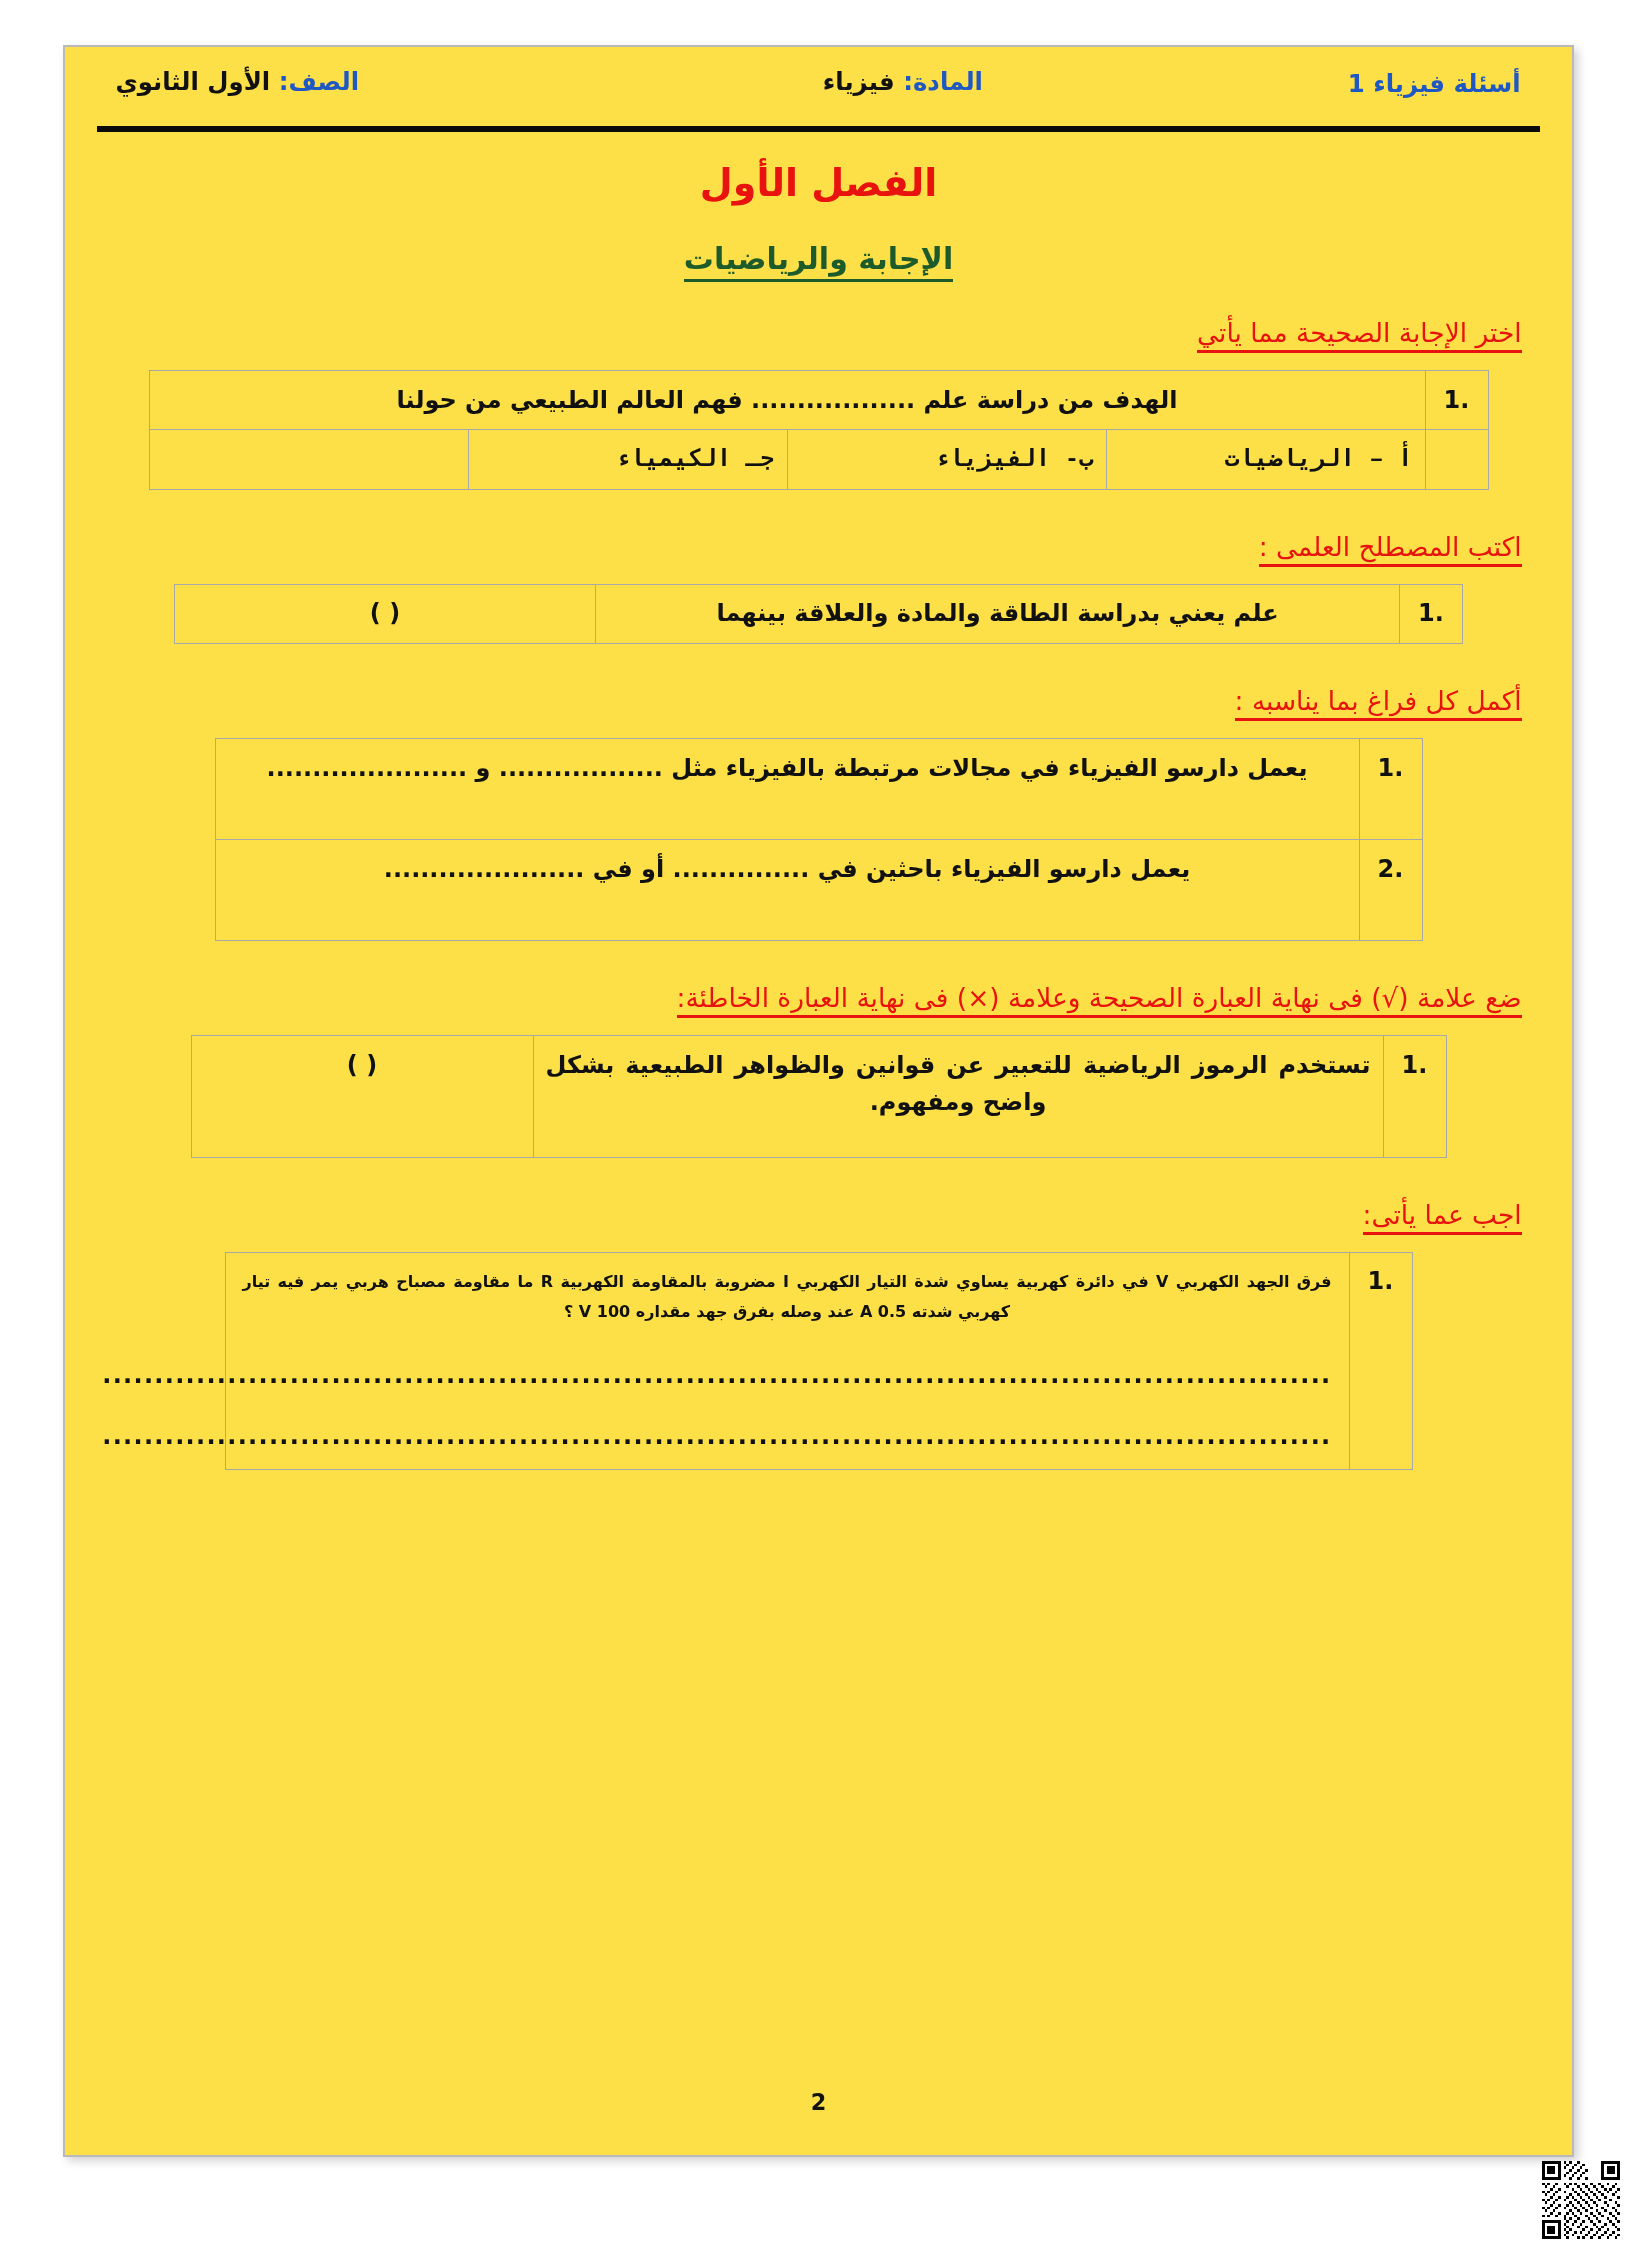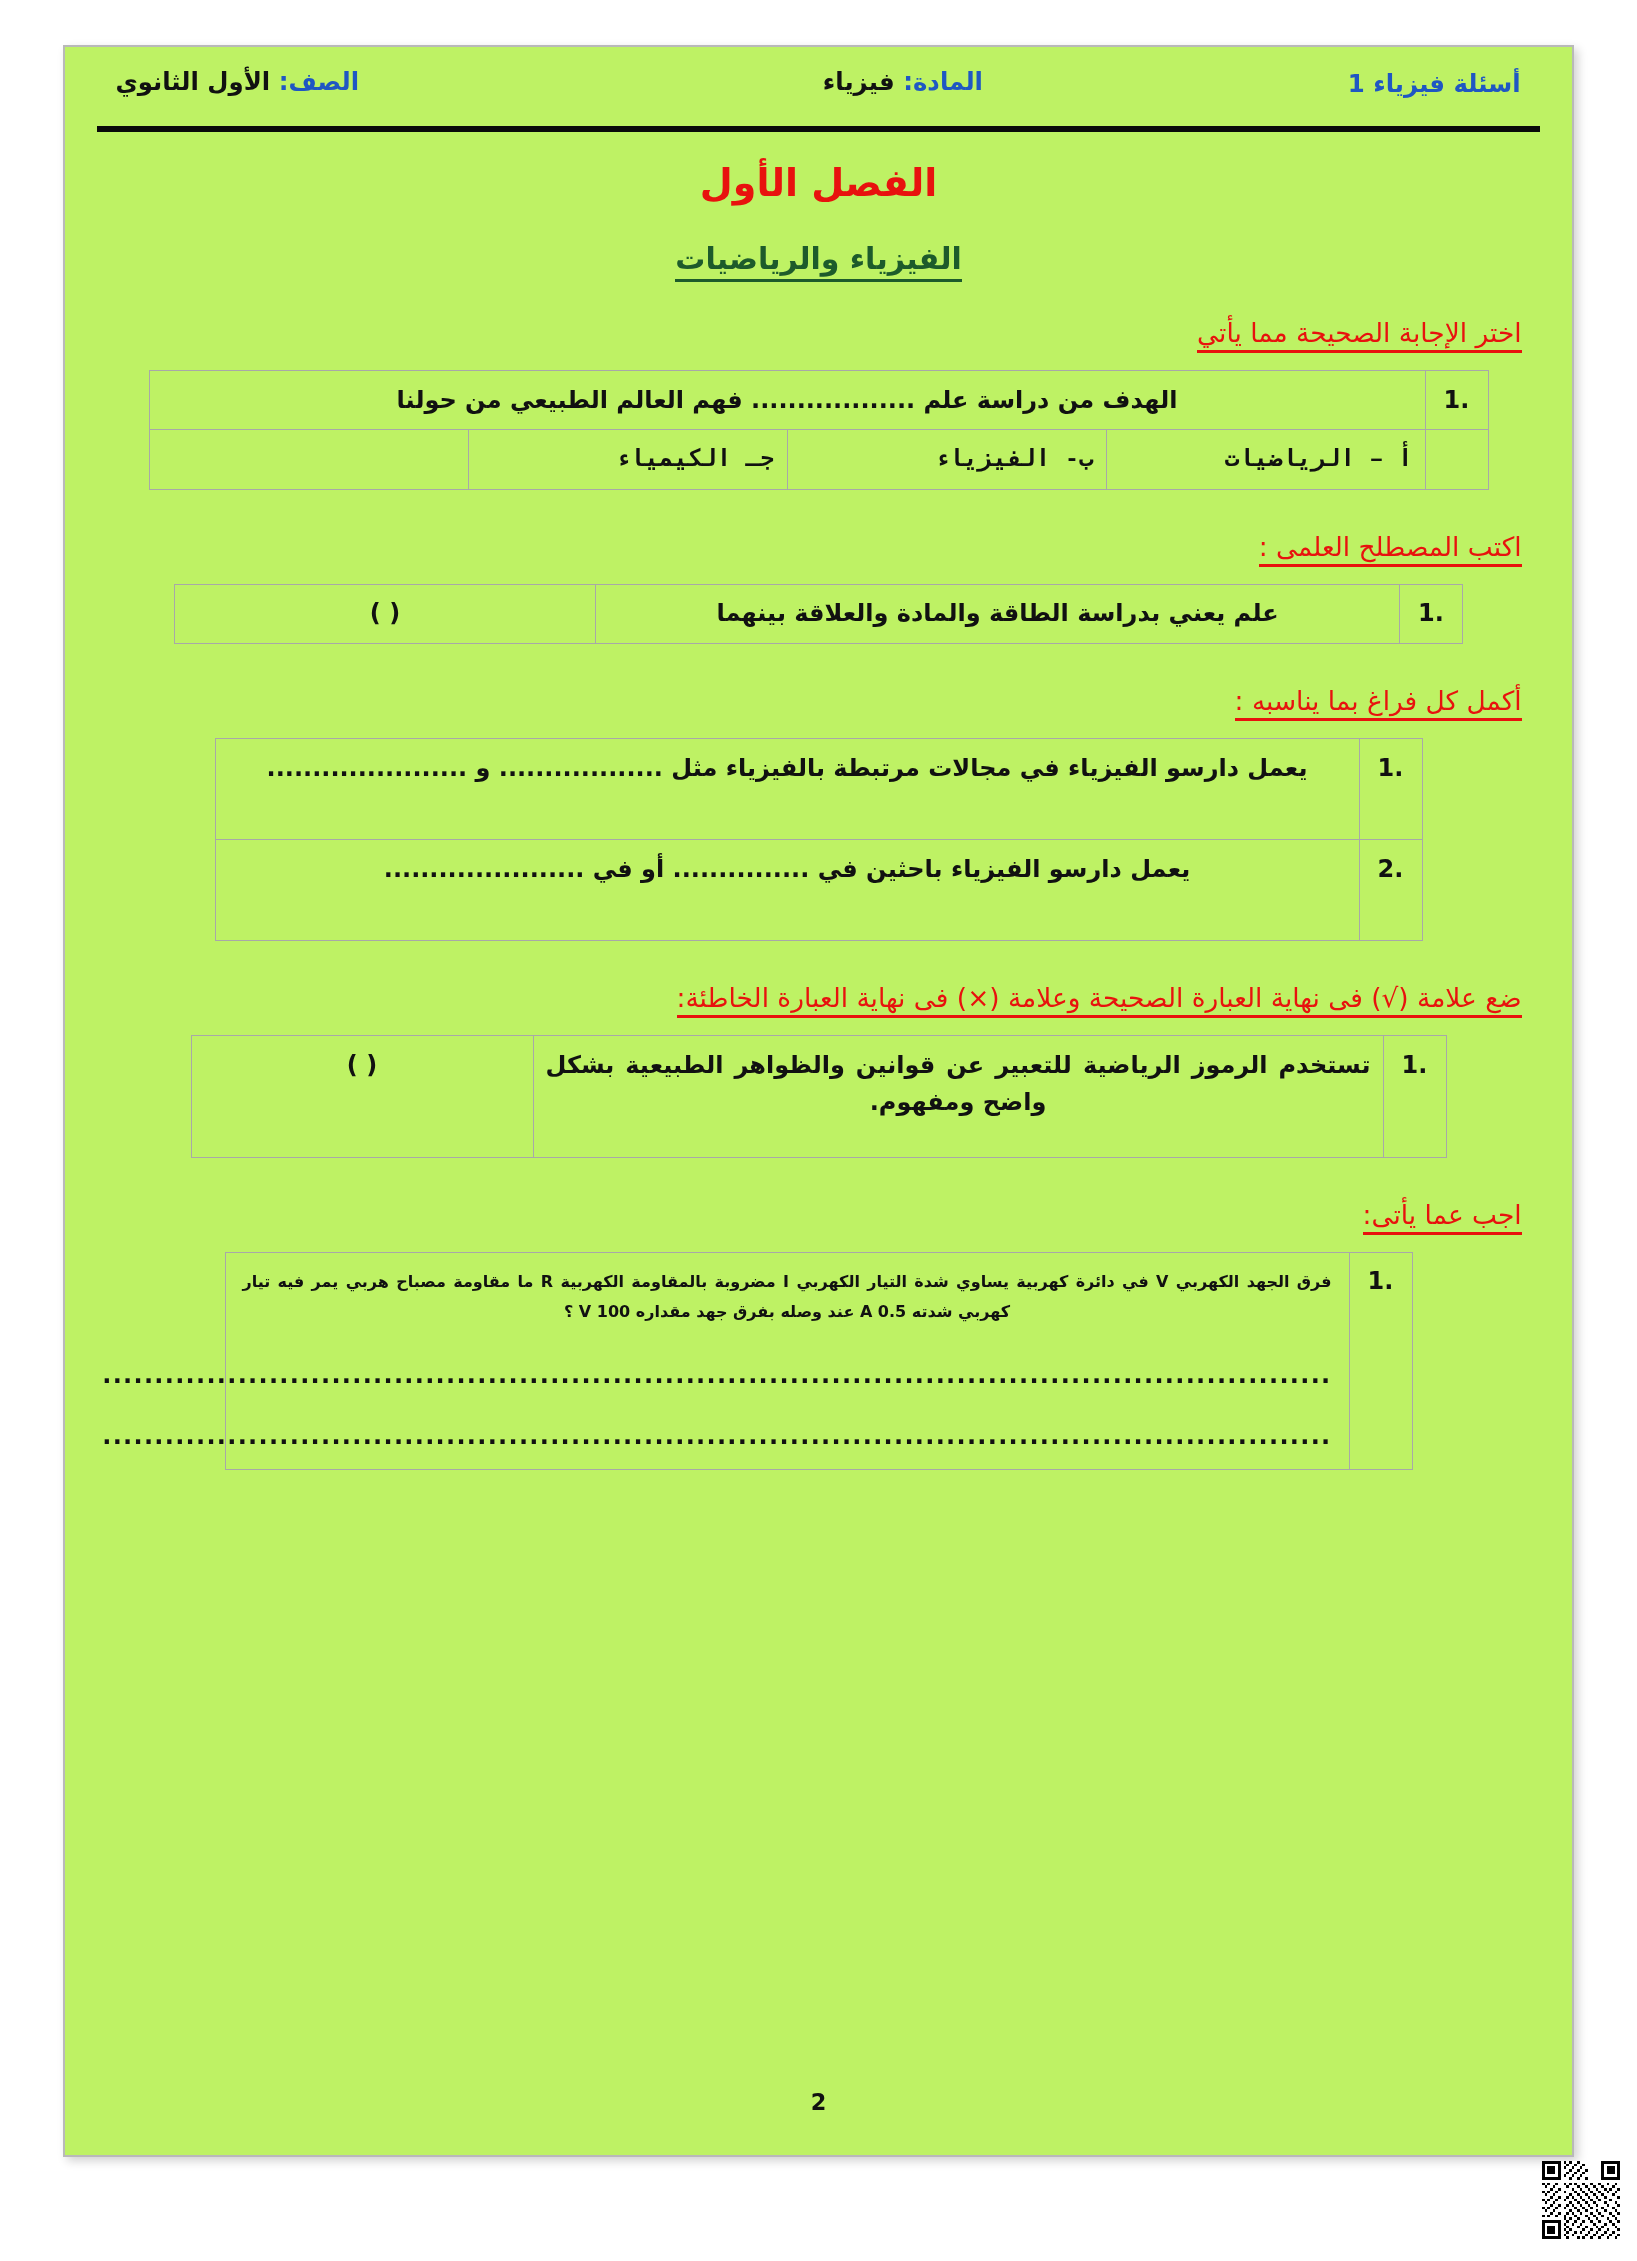--- a/index.html
+++ b/index.html
@@ -6,21 +6,21 @@
   body{
     width:1638px;height:2261px;
     background:#ffffff;
     font-family:"DejaVu Sans","Liberation Sans",sans-serif;
     position:relative;overflow:hidden;
   }
   
   .page{
     position:absolute;left:63px;top:45px;
     width:1511px;height:2112px;
-    background:#bef264;
+    background:#fde047;
     border:2px solid #b9b9b9;
     box-sizing:border-box;
     box-shadow:4px 4px 9.2px rgba(0,0,0,.18);
   }
   .inner{
     position:absolute;left:26.4px;top:22.4px;right:26.4px;bottom:13.2px;
   }
   
   .hdr{
     display:flex;flex-direction:row-reverse;align-items:flex-start;
@@ -114,21 +114,21 @@
       <div class="hdr-cell center">
         <span class="lbl-blue">المادة:</span>
         <span>فيزياء</span>
       </div>
       <div class="hdr-left">أسئلة فيزياء 1</div>
     </div>
     <div class="hdr-rule"></div>
 
     <div class="title-main">الفصل الأول</div>
     <div class="title-sub">
-      <span>الفيزياء والرياضيات</span>
+      <span>الإجابة والرياضيات</span>
     </div>
 
     <div class="sec-head">
       <span>اختر الإجابة الصحيحة مما يأتي</span>
     </div>
     <table class="tbl t-mcq">
       <tbody>
           <tr>
         <td class="num-cell">1.</td>
         <td class="q-cell" colspan="4">الهدف من دراسة علم .................. فهم العالم الطبيعي من حولنا</td>

